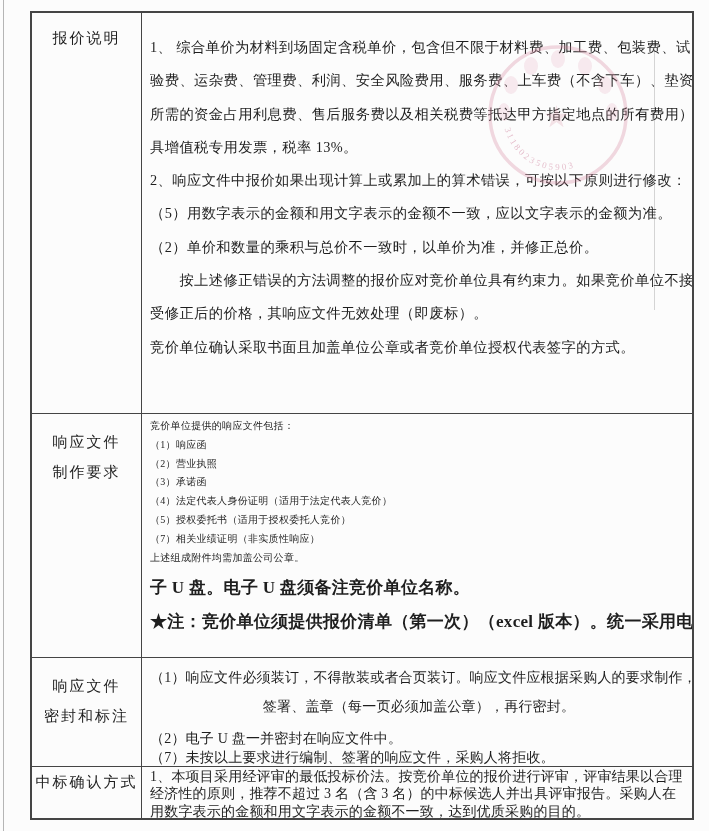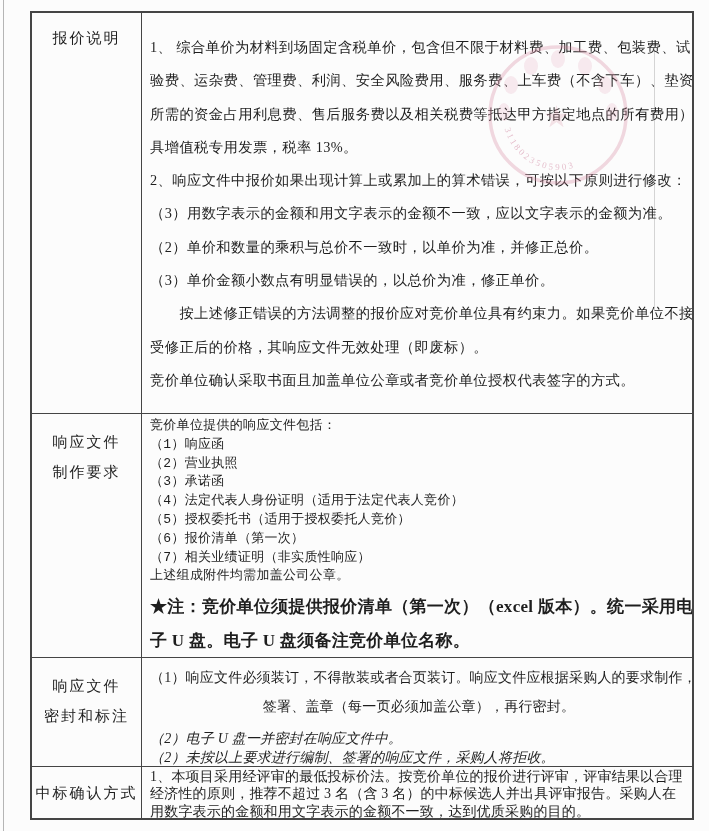--- a/index.html
+++ b/index.html
@@ -61,44 +61,44 @@
     font-size: 15px;
     letter-spacing: 2px;
   }
   .label-cell .ln {
     line-height: 30px;
     text-align: center;
     white-space: pre;
   }
   .label-top { padding-top: 10px; }
   .label-mid { padding-top: 13px; }
-  .label-center { justify-content: center; }
+  .label-center { justify-content: flex-start; }
   .content-cell {
     flex: 1;
     box-sizing: border-box;
     padding: 0 4px 0 8px;
     overflow: hidden;
   }
   .ln { white-space: pre; }
   
   .row-quote { height: 400px; }
   .r0-lines { padding-top: 18px; font-size: 14.3px; letter-spacing: 0.4px; }
   .r0-lines .ln { line-height: 33.3px; }
   
   .row-make { height: 244px; }
-  .r1-list { padding-top: 3px; font-size: 13px; letter-spacing: 0.3px; font-family: Liberation Mono, monospace; }
+  .r1-list { padding-top: 3px; font-size: 10px; letter-spacing: 0.3px; }
   .r1-list .ln { line-height: 18.8px; }
   .r1-note { margin-top: 4px; font-size: 17px; font-weight: bold; letter-spacing: 0.3px; }
   .r1-note .ln { line-height: 34px; }
   
   .row-seal { height: 109px; }
   .r2-p1 { padding-top: 5px; font-size: 14px; letter-spacing: 0.2px; }
   .r2-p1 .ln { line-height: 29px; text-align: center; }
   .r2-p2 { margin-top: 8px; font-size: 14px; letter-spacing: 0.2px; }
-  .r2-p2 .ln { line-height: 19px; font-style: italic; }
+  .r2-p2 .ln { line-height: 19px; }
   
   .row-award { height: 52px; }
   .r3-lines { padding-top: 1px; font-size: 14px; letter-spacing: 0.2px; }
   .r3-lines .ln { line-height: 17.3px; }
   
   .stamp {
     position: absolute;
     left: 473px;
     top: 30px;
     width: 170px;
@@ -124,23 +124,22 @@
             <div class="ln">报价说明</div>
           </div>
       </div>
       <div class="content-cell">
         <div class="r0-lines">
             <div class="ln">1、 综合单价为材料到场固定含税单价，包含但不限于材料费、加工费、包装费、试</div>
             <div class="ln">验费、运杂费、管理费、利润、安全风险费用、服务费、上车费（不含下车）、垫资</div>
             <div class="ln">所需的资金占用利息费、售后服务费以及相关税费等抵达甲方指定地点的所有费用）。</div>
             <div class="ln">具增值税专用发票，税率 13%。</div>
             <div class="ln">2、响应文件中报价如果出现计算上或累加上的算术错误，可按以下原则进行修改：</div>
-            <div class="ln">（3）用数字表示的金额和用文字表示的金额不一致，应以文字表示的金额为准。</div>
+            <div class="ln">（5）用数字表示的金额和用文字表示的金额不一致，应以文字表示的金额为准。</div>
             <div class="ln">（2）单价和数量的乘积与总价不一致时，以单价为准，并修正总价。</div>
-            <div class="ln">（3）单价金额小数点有明显错误的，以总价为准，修正单价。</div>
             <div class="ln">　　按上述修正错误的方法调整的报价应对竞价单位具有约束力。如果竞价单位不接</div>
             <div class="ln">受修正后的价格，其响应文件无效处理（即废标）。</div>
             <div class="ln">竞价单位确认采取书面且加盖单位公章或者竞价单位授权代表签字的方式。</div>
           </div>
       </div>
     </div>
 
     <div class="trow row-make">
       <div class="label-cell label-mid">
         <div>
@@ -149,46 +148,45 @@
           </div>
       </div>
       <div class="content-cell">
         <div class="r1-list">
             <div class="ln">竞价单位提供的响应文件包括：</div>
             <div class="ln">（1）响应函</div>
             <div class="ln">（2）营业执照</div>
             <div class="ln">（3）承诺函</div>
             <div class="ln">（4）法定代表人身份证明（适用于法定代表人竞价）</div>
             <div class="ln">（5）授权委托书（适用于授权委托人竞价）</div>
-            <div class="ln">（6）报价清单（第一次）</div>
             <div class="ln">（7）相关业绩证明（非实质性响应）</div>
             <div class="ln">上述组成附件均需加盖公司公章。</div>
           </div>
         <div class="r1-note">
+            <div class="ln">子 U 盘。电子 U 盘须备注竞价单位名称。</div>
             <div class="ln">★注：竞价单位须提供报价清单（第一次）（excel 版本）。统一采用电</div>
-            <div class="ln">子 U 盘。电子 U 盘须备注竞价单位名称。</div>
           </div>
       </div>
     </div>
 
     <div class="trow row-seal">
       <div class="label-cell label-mid">
         <div>
             <div class="ln">响应文件</div>
             <div class="ln">密封和标注</div>
           </div>
       </div>
       <div class="content-cell">
         <div class="r2-p1">
             <div class="ln">（1）响应文件必须装订，不得散装或者合页装订。响应文件应根据采购人的要求制作，</div>
             <div class="ln">签署、盖章（每一页必须加盖公章），再行密封。</div>
           </div>
         <div class="r2-p2">
             <div class="ln">（2）电子 U 盘一并密封在响应文件中。</div>
-            <div class="ln">（2）未按以上要求进行编制、签署的响应文件，采购人将拒收。</div>
+            <div class="ln">（7）未按以上要求进行编制、签署的响应文件，采购人将拒收。</div>
           </div>
       </div>
     </div>
 
     <div class="trow row-award">
       <div class="label-cell label-center">
         <div>
             <div class="ln">中标确认方式</div>
           </div>
       </div>

